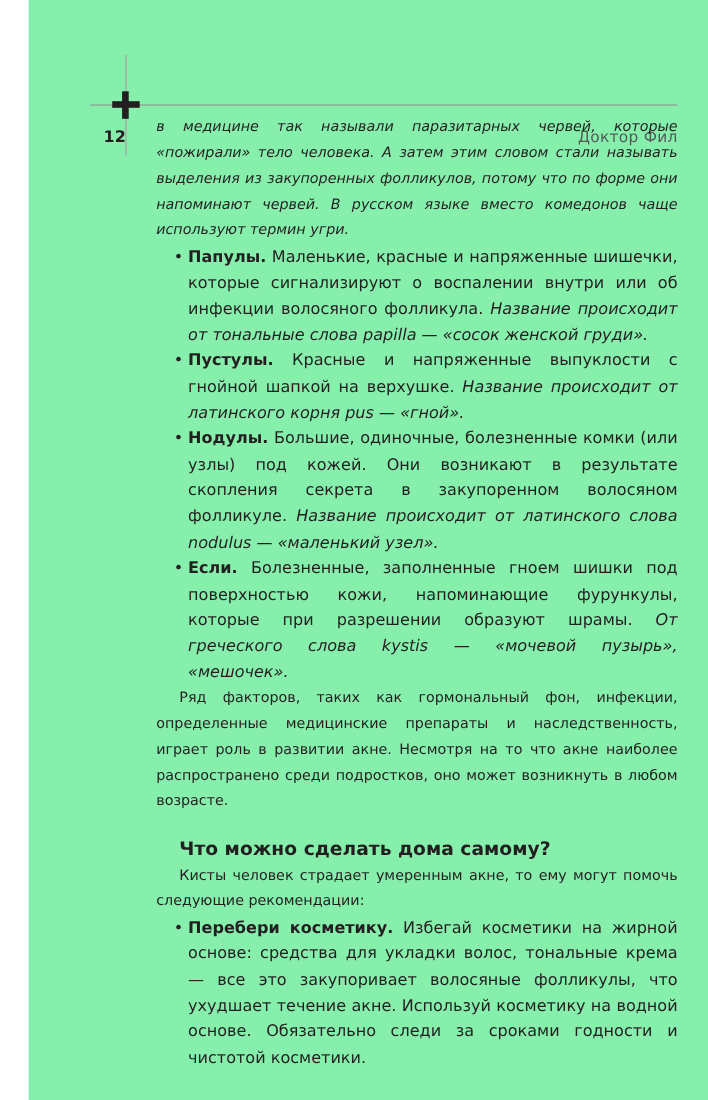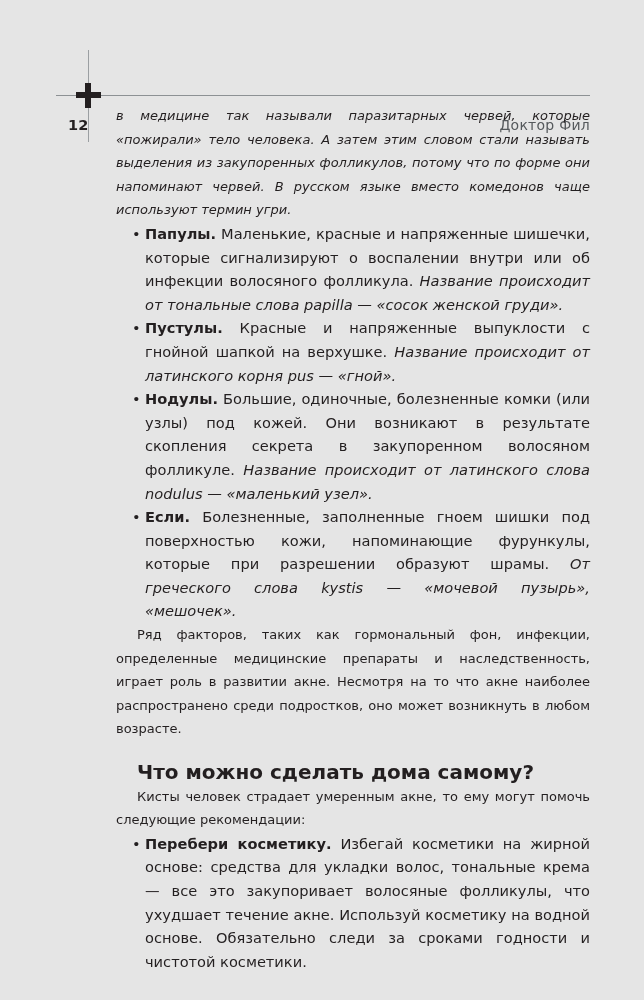--- a/index.html
+++ b/index.html
@@ -14,21 +14,22 @@
     position: relative;
     overflow: hidden;
     font-family: "DejaVu Sans", "Liberation Sans", sans-serif;
     color: #231f20;
     -webkit-font-smoothing: antialiased;
   }
 
   .page {
     position: absolute;
     inset: 0;
-    background: #e5e5e5;
+    background: #86efac;
+    margin-left: 26px;
   }
 
   
   .runhead {
     position: absolute;
     left: 0;
     top: 56px;
     width: 644px;
     height: 46px;
   }
@@ -141,21 +142,21 @@
   .term {
     font-weight: bold;
   }
   .etym {
     font-style: italic;
   }
 
   
   .subhead {
     margin: 0;
-    font-size: 20px;
+    font-size: 17px;
     line-height: 23.6px;
     font-weight: bold;
     color: #231f20;
     text-indent: 21px;
     text-align: left;
   }
   .gap-lg { height: 20px; }
 </style>
 </head>
 <body>

